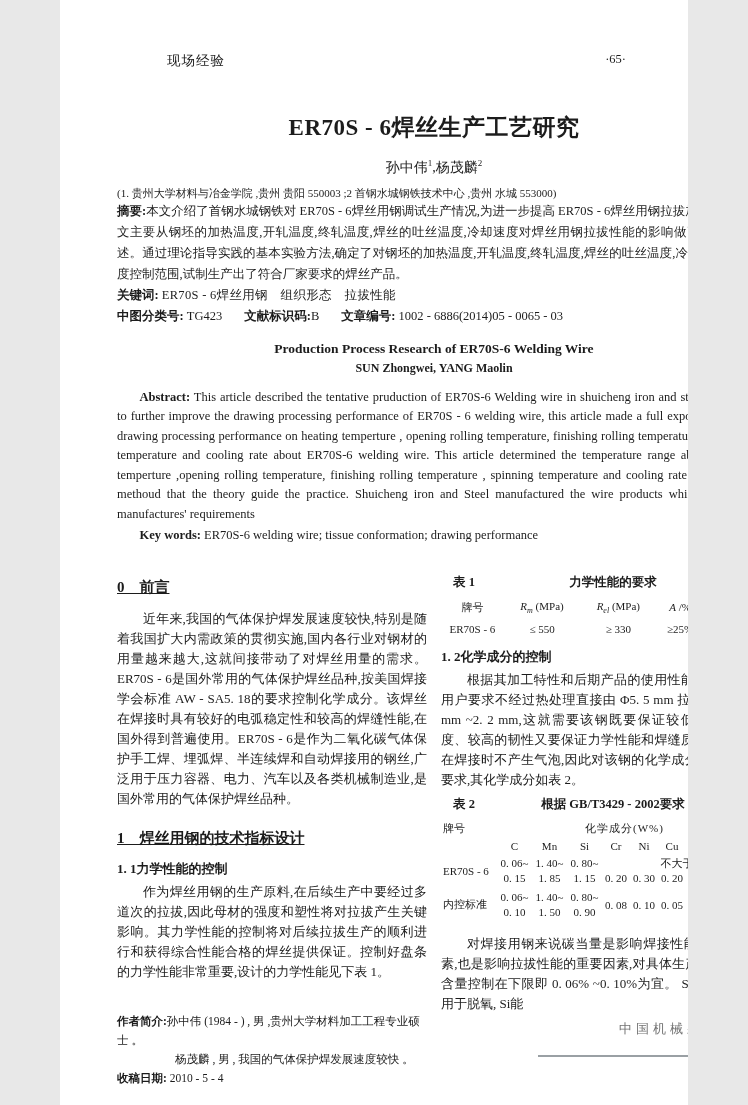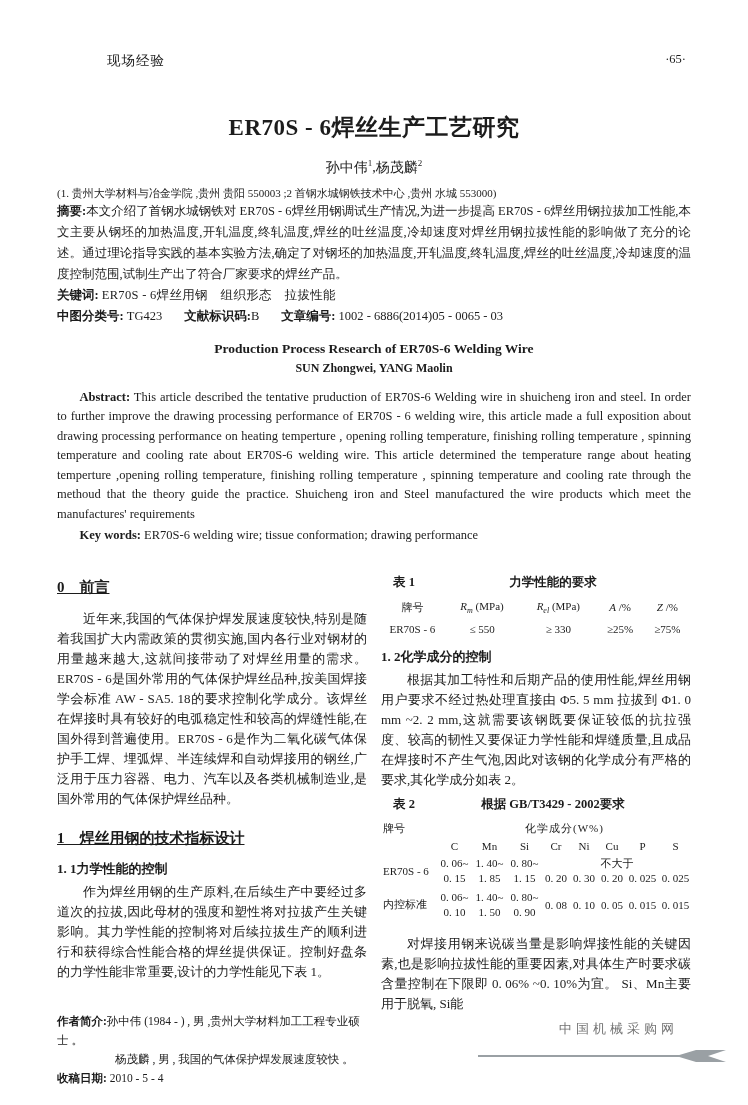--- a/index.html
+++ b/index.html
@@ -1,18 +1,18 @@
 <!DOCTYPE html>
 <html><head>
 <meta charset="utf-8">
 <style>
   * { box-sizing: border-box; }
   html,body { margin:0; padding:0; background:#e8e8e8; }
   .page {
-    position:relative; width:748px; height:1105px; margin:0 auto;
+    position:relative; width:628px; height:1105px; margin:0 auto;
     background:#ffffff; color:#1c1c1c;
     font-family:"Liberation Serif","DejaVu Serif",serif;
     overflow:hidden;
   }
   
   .runhead { position:absolute; top:52px; left:107px; font-size:13.5px; letter-spacing:1px; }
   .pageno  { position:absolute; top:52px; right:62px; font-size:12.5px; }
 
   .content { position:absolute; left:57px; top:112px; width:634px; }
 

